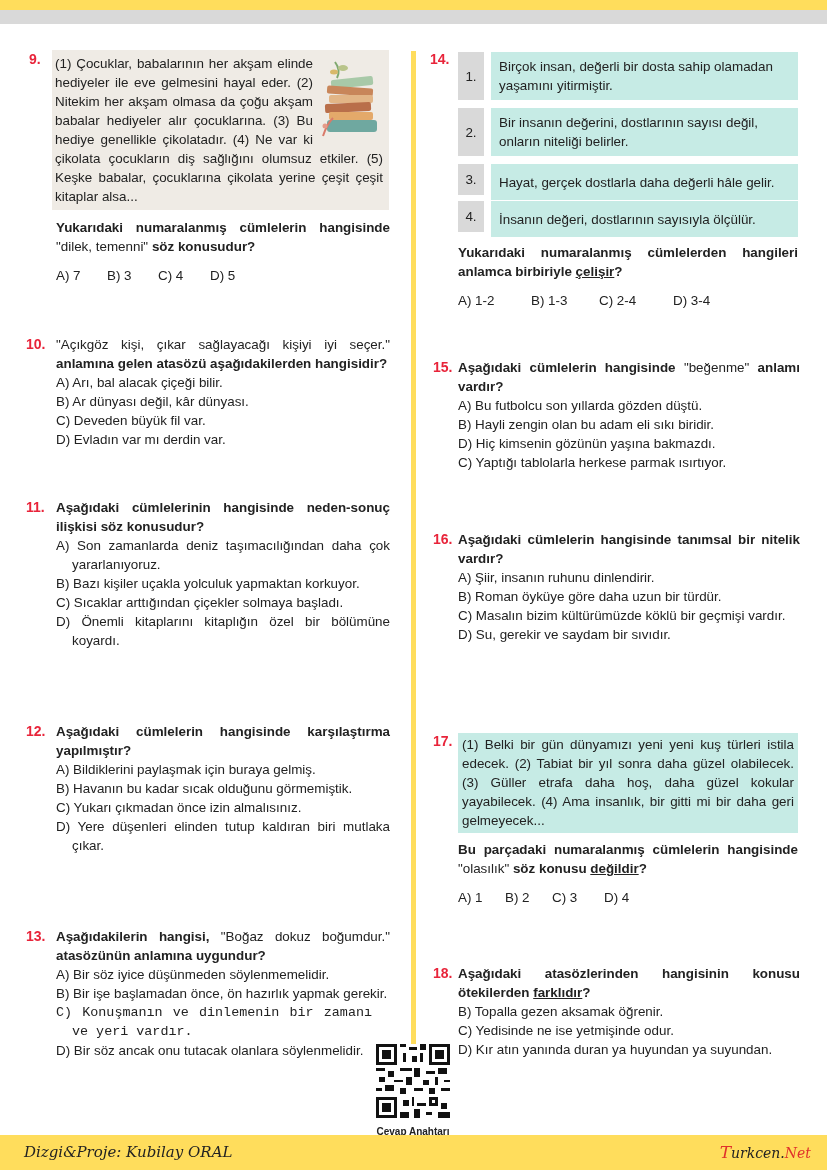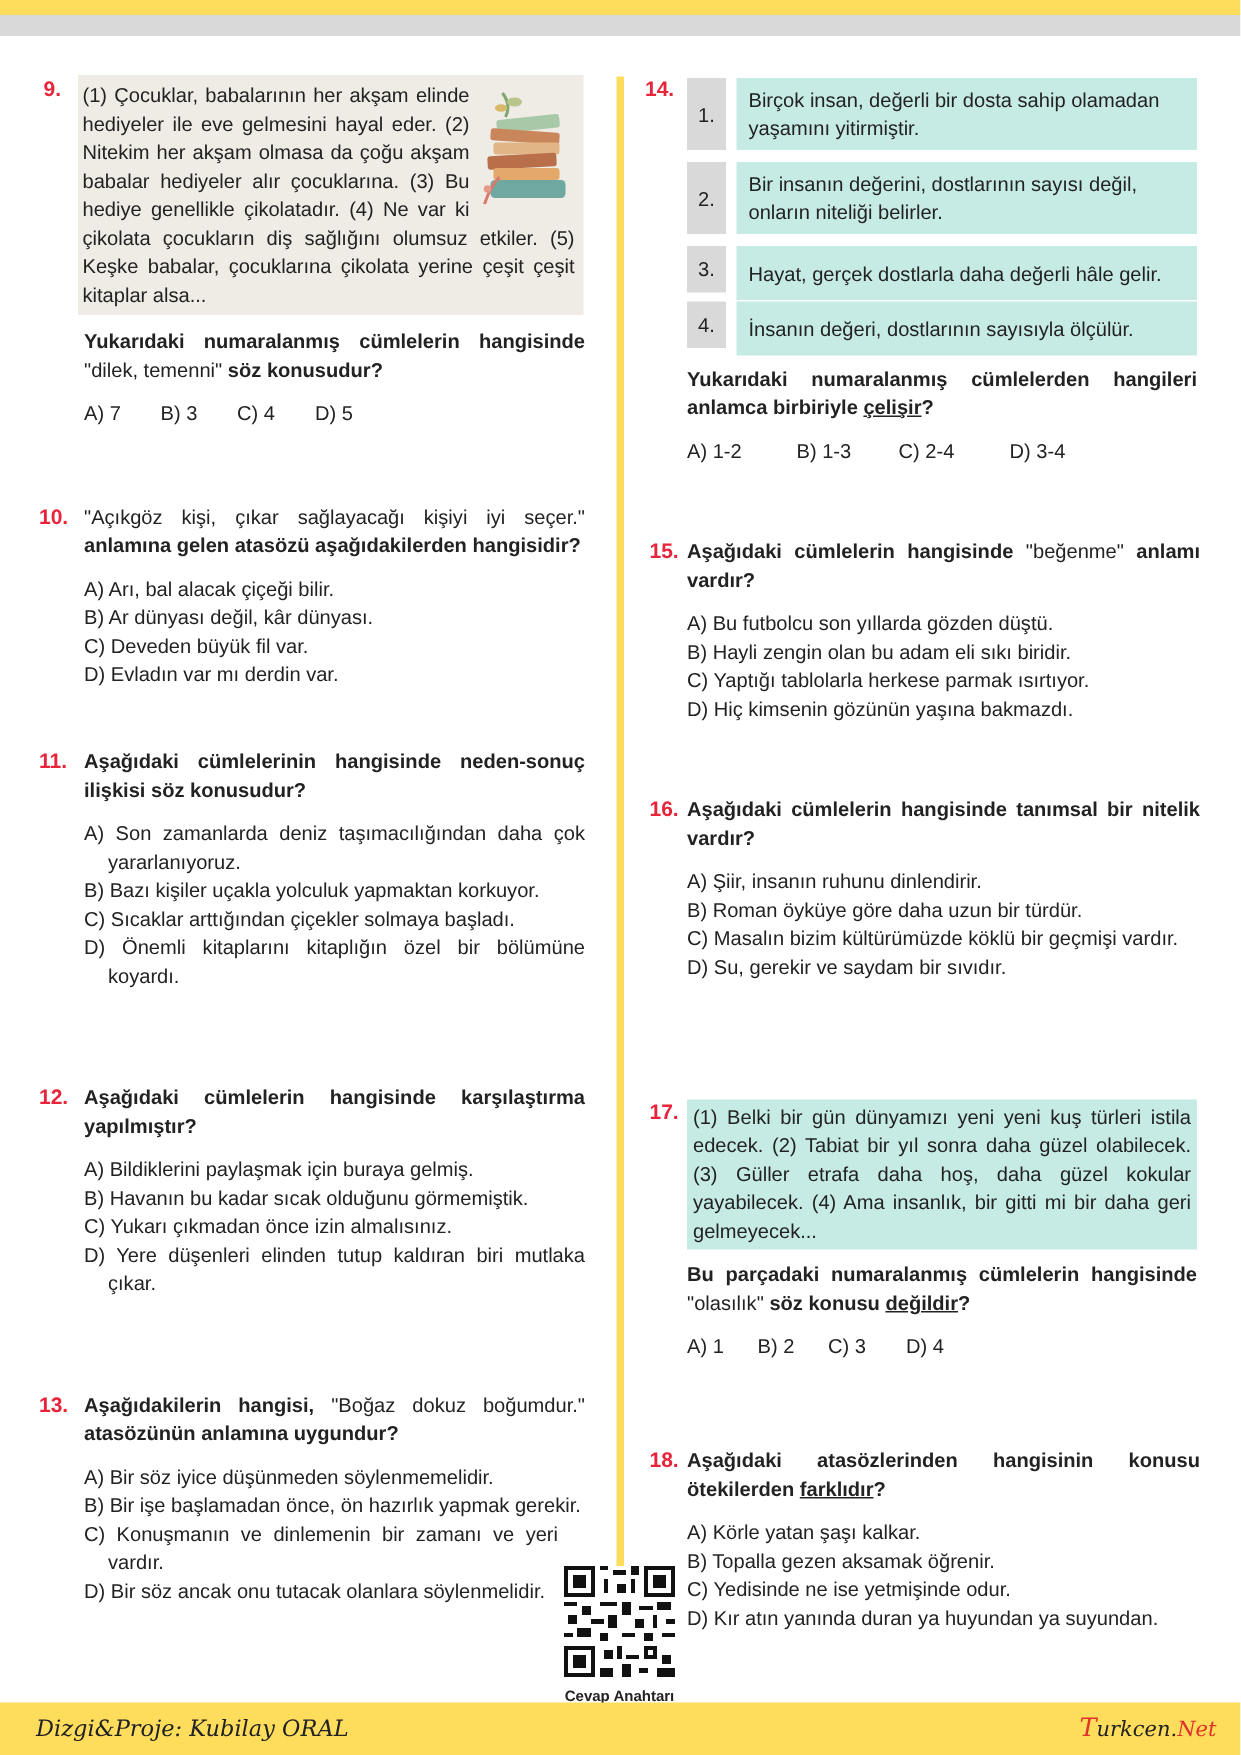--- a/index.html
+++ b/index.html
@@ -13,21 +13,21 @@
   .footer-brand { position: absolute; right: 16px; top: 8px; font-family: "DejaVu Serif", serif; font-style: italic; font-size: 14px; color: #222; }
   .footer-brand .t { color: #e0312b; font-size: 17px; }
   .footer-brand .net { color: #e0312b; }
 
   .q { position: absolute; }
   .qnum { position: absolute; left: 0; top: 0; color: #e8243a; font-weight: bold; font-size: 14px; }
   .qbody { position: absolute; left: 30px; top: 0; }
   .stem { font-weight: bold; text-align: justify; }
   .stem .normal { font-weight: normal; }
   .stem u { text-decoration: underline; }
-  .opts { margin-top: 10px; }
+  .opts { }
   .opt { padding-left: 16px; text-indent: -16px; text-align: justify; }
   .opts-inline { display: flex; margin-top: 10px; }
   .opts-inline span { display: inline-block; }
 
   .passage9 { position: absolute; left: 52px; top: 50px; width: 337px; height: 160px; background: #efebe5; padding: 4px 6px 0 3px; text-align: justify; }
   .books { position: absolute; right: 8px; top: 6px; width: 66px; height: 86px; }
 
   .row14 { position: absolute; left: 458px; display: flex; }
   .num14 { width: 26px; background: #d9d9d9; display: flex; align-items: center; justify-content: center; }
   .txt14 { margin-left: 7px; width: 307px; background: #c6ebe5; padding: 18px 8px; display: flex; align-items: center; }
@@ -125,21 +125,21 @@
   <span class="qnum">13.</span>
   <div class="qbody" style="width:334px;">
     <div class="stem">
       <span>Aşağıdakilerin hangisi,</span>
       <span class="normal">"Boğaz dokuz boğumdur."</span>
       <span>atasözünün anlamına uygundur?</span>
     </div>
     <div class="opts">
       <div class="opt">A) Bir söz iyice düşünmeden söylenmemelidir.</div>
       <div class="opt">B) Bir işe başlamadan önce, ön hazırlık yapmak gerekir.</div>
-      <div class="opt" style="padding-right:18px;">C) Konuşmanın ve dinlemenin bir zamanı ve yeri vardır.</div>
+      <div class="opt" style="padding-right:18px;font-family:Liberation Mono, monospace;">C) Konuşmanın ve dinlemenin bir zamanı ve yeri vardır.</div>
       <div class="opt">D) Bir söz ancak onu tutacak olanlara söylenmelidir.</div>
     </div>
   </div>
 </div>
 
 <div class="q" style="left:430px; top:50px; width:370px;">
   <span class="qnum">14.</span>
 </div>
 <div class="row14" style="top:52px; height:48px;">
   <div class="num14">1.</div>
@@ -174,22 +174,22 @@
   <span class="qnum">15.</span>
   <div class="qbody" style="left:25px; width:342px;">
     <div class="stem">
       <span>Aşağıdaki cümlelerin hangisinde</span>
       <span class="normal">"beğenme"</span>
       <span>anlamı vardır?</span>
     </div>
     <div class="opts">
       <div class="opt">A) Bu futbolcu son yıllarda gözden düştü.</div>
       <div class="opt">B) Hayli zengin olan bu adam eli sıkı biridir.</div>
+      <div class="opt">D) Hiç kimsenin gözünün yaşına bakmazdı.</div>
       <div class="opt">C) Yaptığı tablolarla herkese parmak ısırtıyor.</div>
-      <div class="opt">D) Hiç kimsenin gözünün yaşına bakmazdı.</div>
     </div>
   </div>
 </div>
 
 <div class="q" style="left:433px; top:530px; width:367px;">
   <span class="qnum">16.</span>
   <div class="qbody" style="left:25px; width:342px;">
     <div class="stem">Aşağıdaki cümlelerin hangisinde tanımsal bir nitelik vardır?</div>
     <div class="opts">
       <div class="opt">A) Şiir, insanın ruhunu dinlendirir.</div>
@@ -220,21 +220,20 @@
 </div>
 
 <div class="q" style="left:433px; top:964px; width:367px;">
   <span class="qnum">18.</span>
   <div class="qbody" style="left:25px; width:342px;">
     <div class="stem">
       <span>Aşağıdaki atasözlerinden hangisinin konusu ötekilerden</span>
       <u>farklıdır</u><span>?</span>
     </div>
     <div class="opts">
-      <div class="opt">A) Körle yatan şaşı kalkar.</div>
       <div class="opt">B) Topalla gezen aksamak öğrenir.</div>
       <div class="opt">C) Yedisinde ne ise yetmişinde odur.</div>
       <div class="opt">D)  Kır atın yanında duran ya huyundan ya suyundan.</div>
     </div>
   </div>
 </div>
 
 <svg class="qr" viewBox="0 0 25 25" shape-rendering="crispEdges">
   <rect width="25" height="25" fill="#fff"></rect>
   <g fill="#111">

